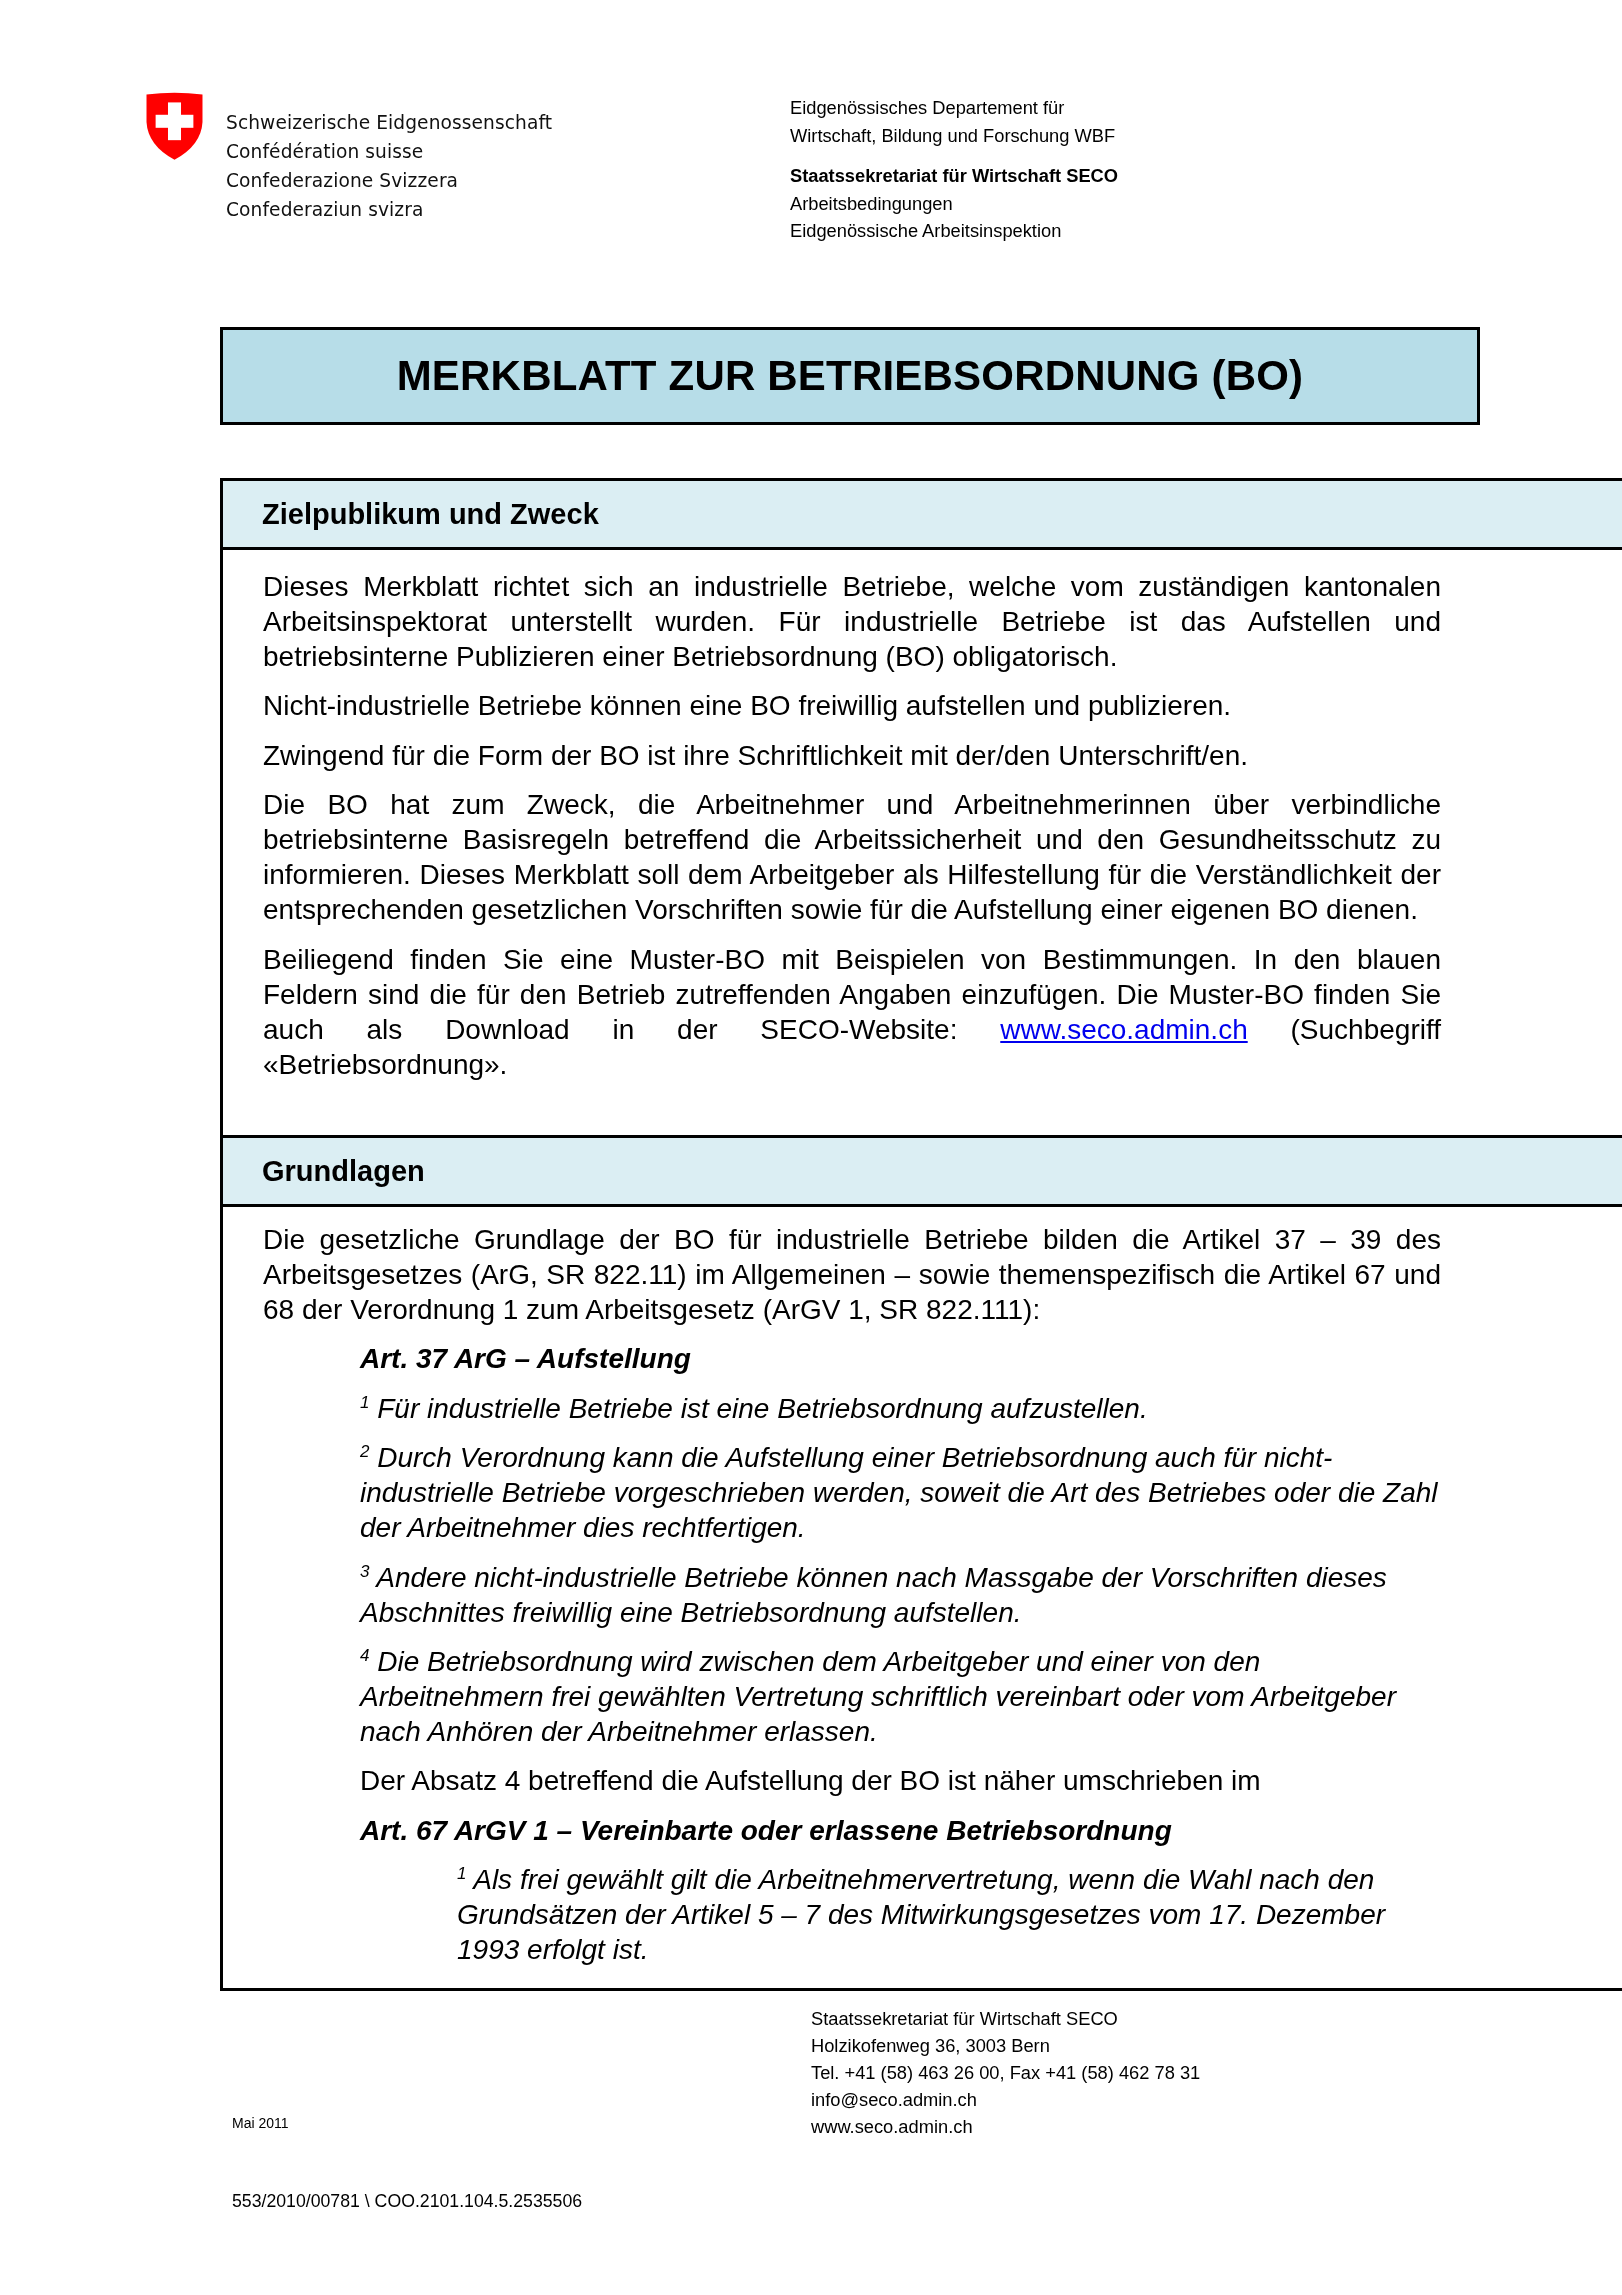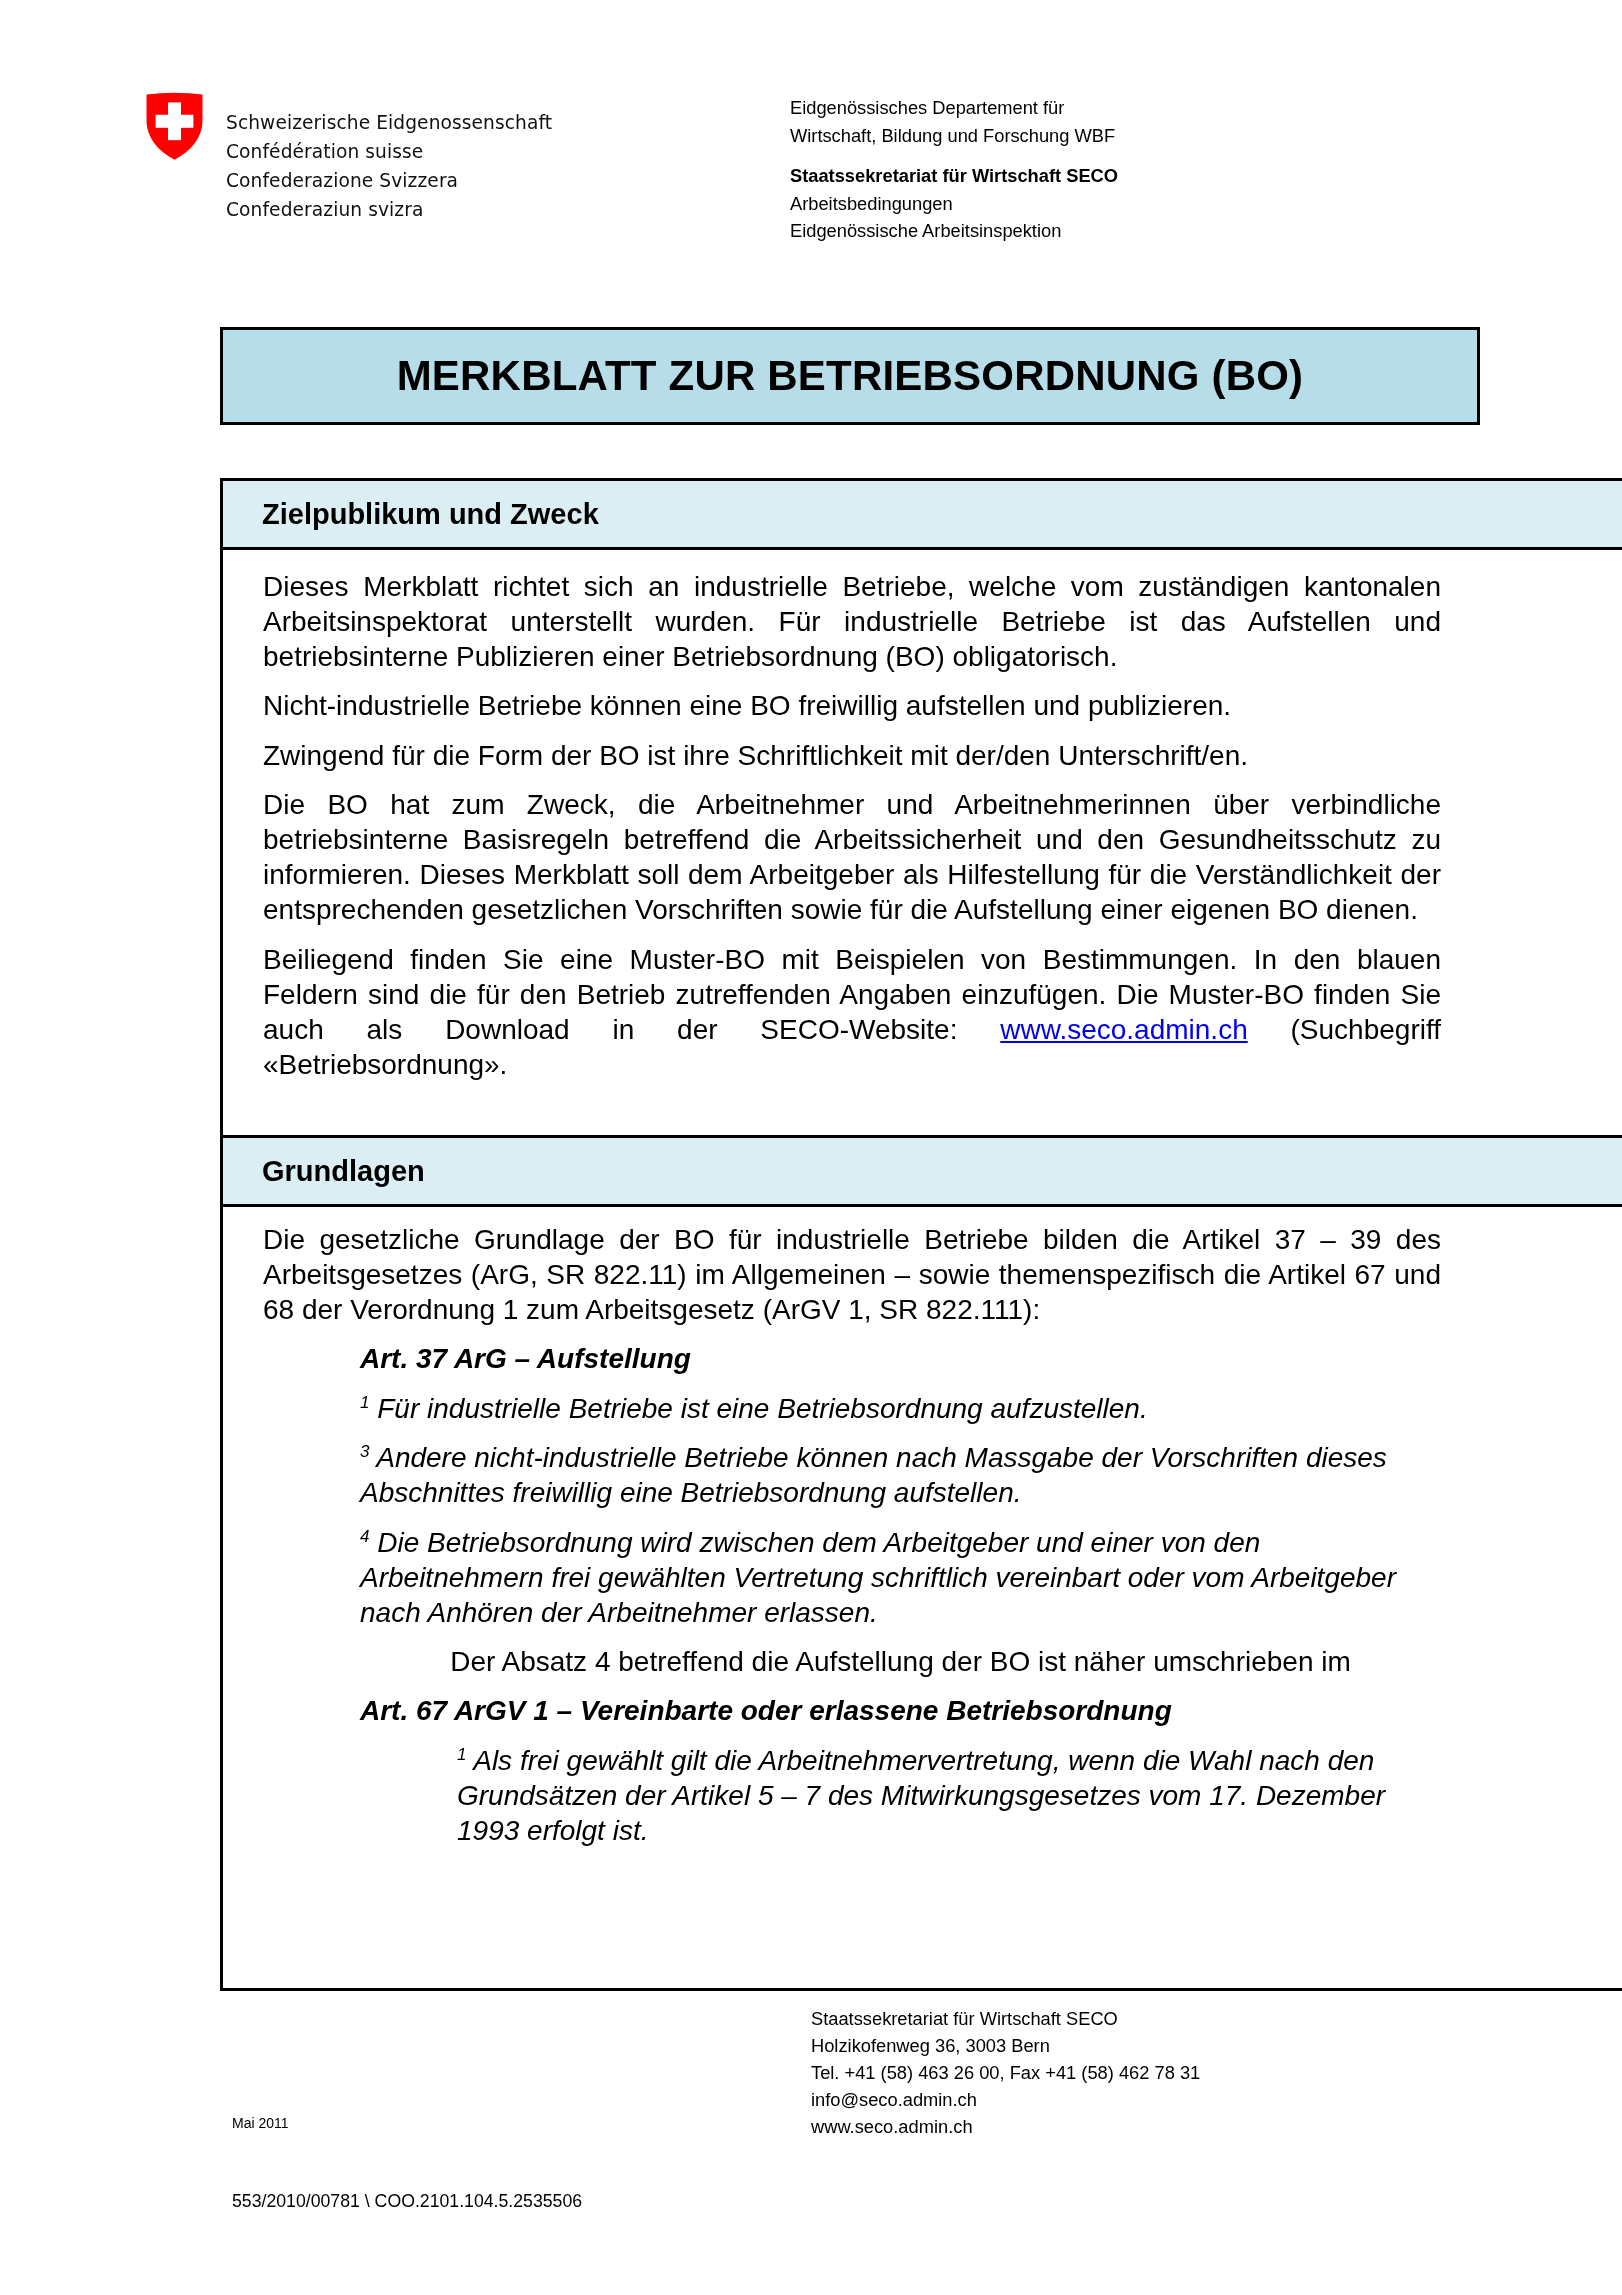--- a/index.html
+++ b/index.html
@@ -85,23 +85,24 @@
   </div>
 
   <div class="sec-head sec-head-2">
     <span>Grundlagen</span>
   </div>
 
   <div class="body-text" style="top: 741px;">
     <p>Die gesetzliche Grundlage der BO für industrielle Betriebe bilden die Artikel 37 – 39 des Arbeitsgesetzes (ArG, SR 822.11) im Allgemeinen – sowie themenspezifisch die Artikel 67 und 68 der Verordnung 1 zum Arbeitsgesetz (ArGV 1, SR 822.111):</p>
     <p class="bi indent1" style="text-align:left;">Art. 37 ArG – Aufstellung</p>
     <p class="it indent1" style="text-align:left;"><sup>1</sup><span> Für industrielle Betriebe ist eine Betriebsordnung aufzustellen.</span></p>
+    <p class="it indent1" style="text-align:left;"><sup>2</sup><span> Durch Verordnung kann die Aufstellung einer Betriebsordnung auch für nicht-industrielle Betriebe vorgeschrieben werden, soweit die Art des Betriebes oder die Zahl der Arbeitnehmer dies rechtfertigen.</span></p>
     <p class="it indent1" style="text-align:left;"><sup>3</sup><span> Andere nicht-industrielle Betriebe können nach Massgabe der Vorschriften dieses Abschnittes freiwillig eine Betriebsordnung aufstellen.</span></p>
     <p class="it indent1" style="text-align:left;"><sup>4</sup><span> Die Betriebsordnung wird zwischen dem Arbeitgeber und einer von den Arbeitnehmern frei gewählten Vertretung schriftlich vereinbart oder vom Arbeitgeber nach Anhören der Arbeitnehmer erlassen.</span></p>
-    <p class="indent1" style="text-align:center;">Der Absatz 4 betreffend die Aufstellung der BO ist näher umschrieben im</p>
+    <p class="indent1" style="text-align:left;">Der Absatz 4 betreffend die Aufstellung der BO ist näher umschrieben im</p>
     <p class="bi indent1" style="text-align:left;">Art. 67 ArGV 1 – Vereinbarte oder erlassene Betriebsordnung</p>
     <p class="it indent2" style="text-align:left;"><sup>1</sup><span> Als frei gewählt gilt die Arbeitnehmervertretung, wenn die Wahl nach den Grundsätzen der Artikel 5 – 7 des Mitwirkungsgesetzes vom 17. Dezember 1993 erfolgt ist.</span></p>
   </div>
 </div>
 
 <div class="abs footer-addr">
   <div>Staatssekretariat für Wirtschaft SECO</div>
   <div>Holzikofenweg 36, 3003 Bern</div>
   <div>Tel. +41 (58) 463 26 00, Fax +41 (58) 462 78 31</div>
   <div>info@seco.admin.ch</div>

